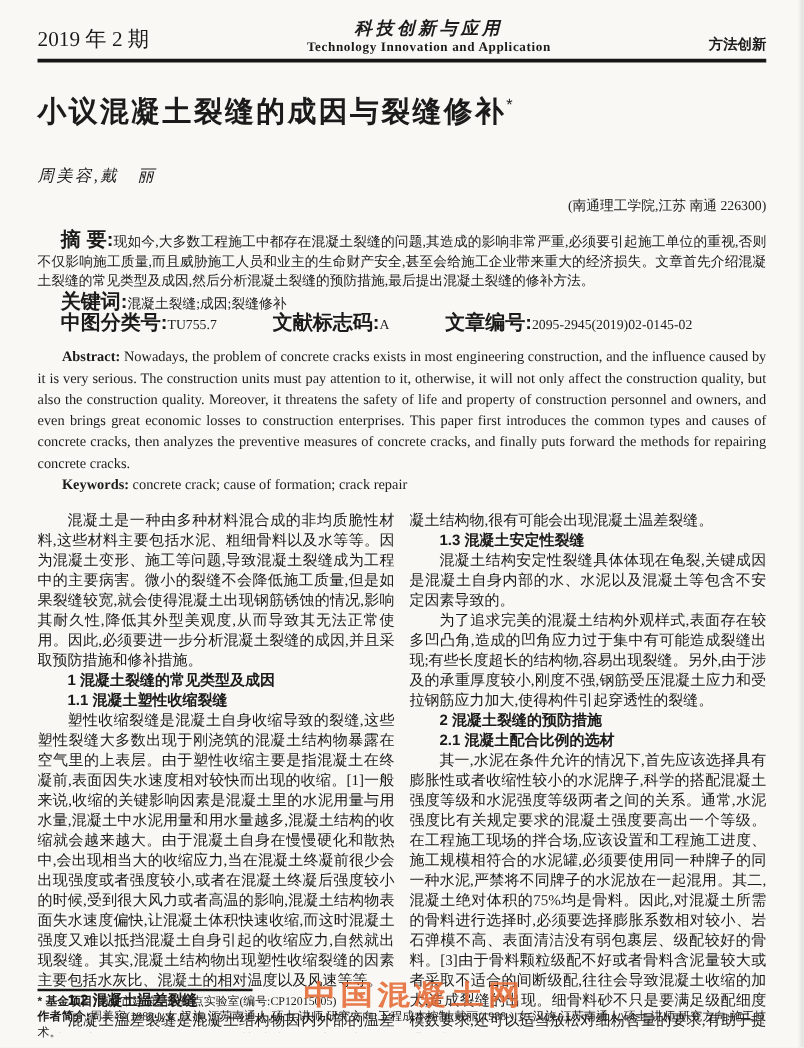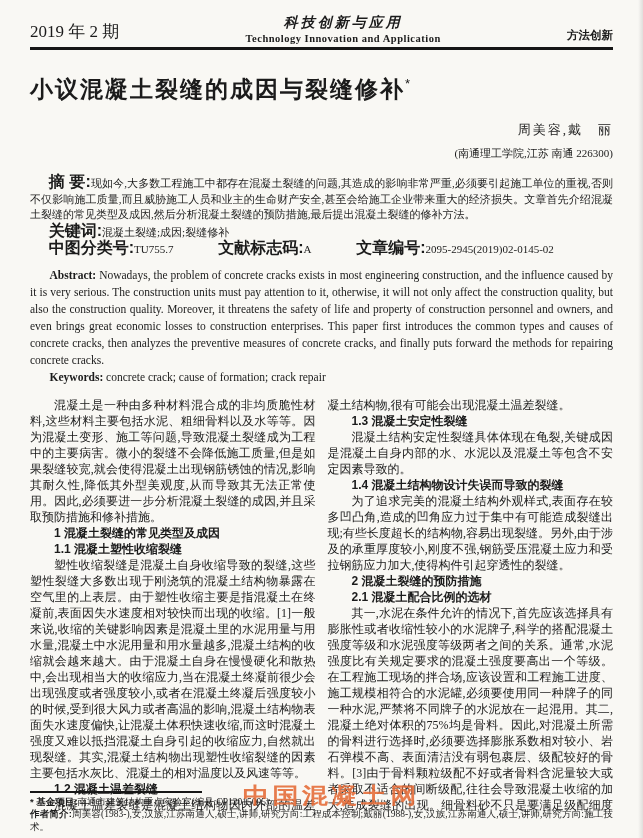--- a/index.html
+++ b/index.html
@@ -23,21 +23,21 @@
   .journal-en{font-weight:bold;font-size:10.5px;letter-spacing:0.5px;margin-top:1px;}
   .hdr-section{font-weight:bold;font-size:11.5px;font-family:"Liberation Sans",sans-serif;padding-bottom:1px;}
   .hdr-rule{height:3px;background:#161616;margin-top:3px;}
   
   .title{
     text-align:left;margin:24px 0 0 0;
     font-family:"Liberation Sans","DejaVu Sans",sans-serif;
     font-size:23px;font-weight:bold;letter-spacing:2px;
   }
   .title sup{font-size:13px;font-weight:normal;}
-  .authors{text-align:right;font-size:13px;margin-top:16px;letter-spacing:2px;}
+  .authors{text-align:left;font-size:13px;margin-top:27px;letter-spacing:2px;font-style:italic;}
   .affiliation{text-align:right;font-size:11px;margin-top:7px;}
   
   .meta{margin-top:13px;font-size:11px;line-height:15.5px;text-align:justify;}
   .meta p{margin:0;}
   .meta .lead{text-indent:1.7em;}
   .meta b{font-family:"Liberation Sans",sans-serif;font-size:16px;}
   .clc-line{margin-top:1px;}
   .clc-line .seg{display:inline-block;text-indent:0;}
   .clc-line .seg+.seg{margin-left:42px;}
   
@@ -109,21 +109,20 @@
       <p class="h">1 混凝土裂缝的常见类型及成因</p>
       <p class="h">1.1 混凝土塑性收缩裂缝</p>
       <p class="p">塑性收缩裂缝是混凝土自身收缩导致的裂缝,这些塑性裂缝大多数出现于刚浇筑的混凝土结构物暴露在空气里的上表层。由于塑性收缩主要是指混凝土在终凝前,表面因失水速度相对较快而出现的收缩。[1]一般来说,收缩的关键影响因素是混凝土里的水泥用量与用水量,混凝土中水泥用量和用水量越多,混凝土结构的收缩就会越来越大。由于混凝土自身在慢慢硬化和散热中,会出现相当大的收缩应力,当在混凝土终凝前很少会出现强度或者强度较小,或者在混凝土终凝后强度较小的时候,受到很大风力或者高温的影响,混凝土结构物表面失水速度偏快,让混凝土体积快速收缩,而这时混凝土强度又难以抵挡混凝土自身引起的收缩应力,自然就出现裂缝。其实,混凝土结构物出现塑性收缩裂缝的因素主要包括水灰比、混凝土的相对温度以及风速等等。</p>
       <p class="h">1.2 混凝土温差裂缝</p>
       <p class="p">混凝土温差裂缝是混凝土结构物因内外部的温差偏大而出现裂缝。温差裂缝的关键成因是水泥水化热造成的混凝土结构表面和内部的温差偏大。[2]特别是一次浇筑成型的混</p>
     </div>
     <div class="col">
       <p class="cont">凝土结构物,很有可能会出现混凝土温差裂缝。</p>
       <p class="h">1.3 混凝土安定性裂缝</p>
       <p class="p">混凝土结构安定性裂缝具体体现在龟裂,关键成因是混凝土自身内部的水、水泥以及混凝土等包含不安定因素导致的。</p>
-      <p class="h">1.4 混凝土结构物设计失误而导致的裂缝</p>
       <p class="p">为了追求完美的混凝土结构外观样式,表面存在较多凹凸角,造成的凹角应力过于集中有可能造成裂缝出现;有些长度超长的结构物,容易出现裂缝。另外,由于涉及的承重厚度较小,刚度不强,钢筋受压混凝土应力和受拉钢筋应力加大,使得构件引起穿透性的裂缝。</p>
       <p class="h">2 混凝土裂缝的预防措施</p>
       <p class="h">2.1 混凝土配合比例的选材</p>
       <p class="p">其一,水泥在条件允许的情况下,首先应该选择具有膨胀性或者收缩性较小的水泥牌子,科学的搭配混凝土强度等级和水泥强度等级两者之间的关系。通常,水泥强度比有关规定要求的混凝土强度要高出一个等级。在工程施工现场的拌合场,应该设置和工程施工进度、施工规模相符合的水泥罐,必须要使用同一种牌子的同一种水泥,严禁将不同牌子的水泥放在一起混用。其二,混凝土绝对体积的75%均是骨料。因此,对混凝土所需的骨料进行选择时,必须要选择膨胀系数相对较小、岩石弹模不高、表面清洁没有弱包裹层、级配较好的骨料。[3]由于骨料颗粒级配不好或者骨料含泥量较大或者采取不适合的间断级配,往往会导致混凝土收缩的加大,造成裂缝的出现。细骨料砂不只是要满足级配细度模数要求,还可以适当放松对细粉含量的要求,有助于提升混凝</p>
     </div>
   </div>
 
   <div class="footnote">
     <div class="fn-rule"></div>
     <p><b>* 基金项目:</b><span>南通市建筑结构重点实验室(编号:CP12015005)</span></p>

